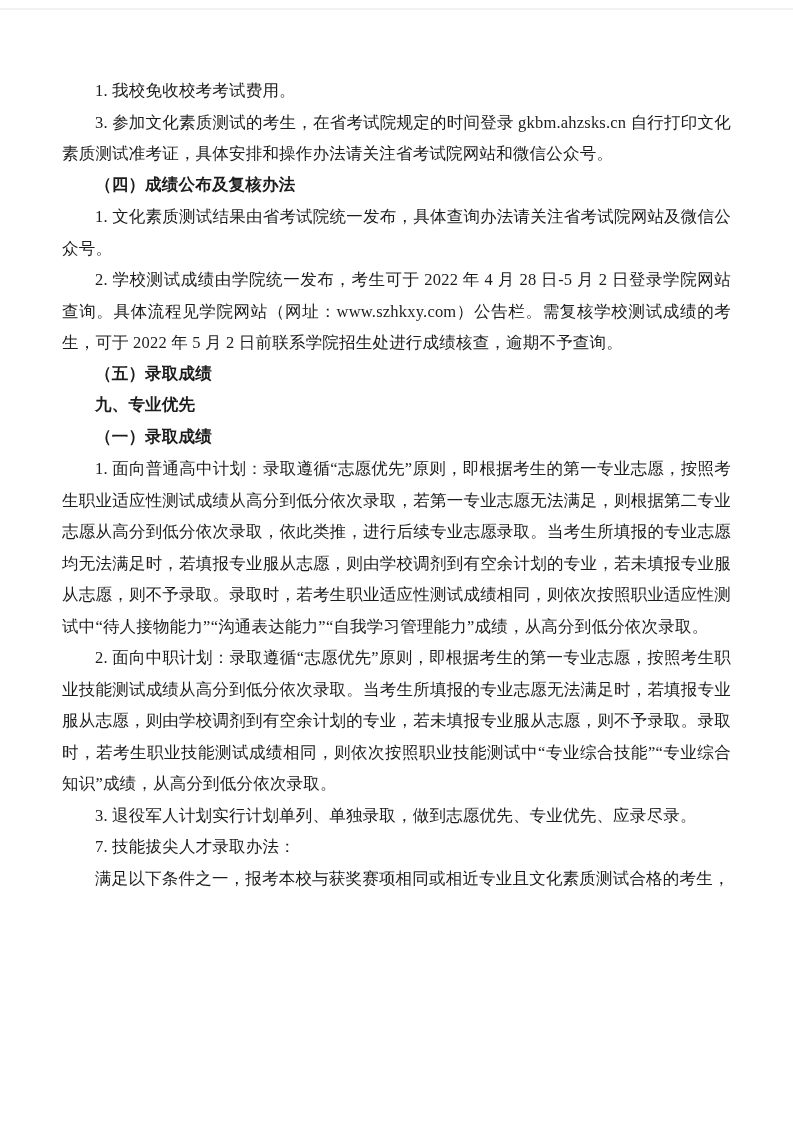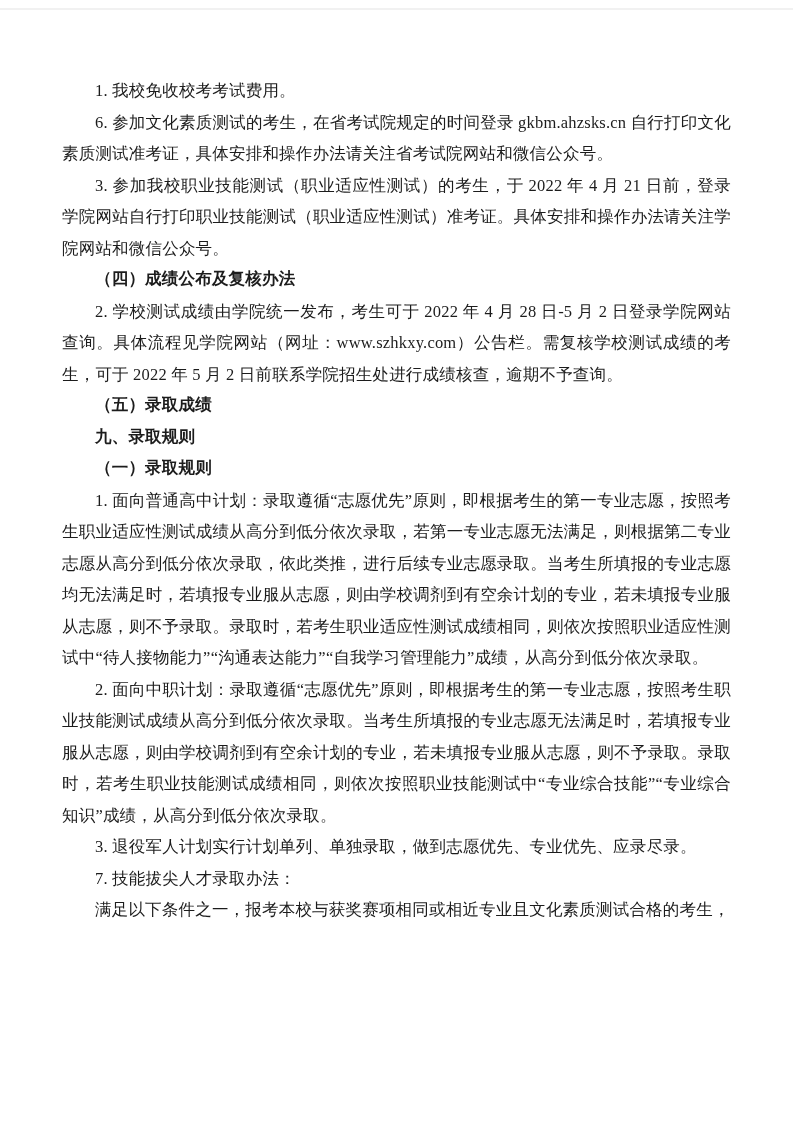--- a/index.html
+++ b/index.html
@@ -47,26 +47,26 @@
     font-family: Liberation Mono, monospace;
   }
 </style>
 </head>
 <body>
 
 <div class="page">
   <div class="page-top-edge"></div>
   <div class="doc-body">
       <p class="para">1. 我校免收校考考试费用。</p>
-      <p class="para">6. 参加文化素质测试的考生，在省考试院规定的时间登录 gkbm.ahzsks.cn 自行打印文化素质测试准考证，具体安排和操作办法请关注省考试院网站和微信公众号。</p>
-      <p class="para">3. 参加我校职业技能测试（职业适应性测试）的考生，于 2022 年 4 月 21 日前，登录学院网站自行打印职业技能测试（职业适应性测试）准考证。具体安排和操作办法请关注学院网站和微信公众号。</p>
+      <p class="para">3. 参加文化素质测试的考生，在省考试院规定的时间登录 gkbm.ahzsks.cn 自行打印文化素质测试准考证，具体安排和操作办法请关注省考试院网站和微信公众号。</p>
       <p class="para heading">（四）成绩公布及复核办法</p>
+      <p class="para">1. 文化素质测试结果由省考试院统一发布，具体查询办法请关注省考试院网站及微信公众号。</p>
       <p class="para">2. 学校测试成绩由学院统一发布，考生可于 2022 年 4 月 28 日-5 月 2 日登录学院网站查询。具体流程见学院网站（网址：www.szhkxy.com）公告栏。需复核学校测试成绩的考生，可于 2022 年 5 月 2 日前联系学院招生处进行成绩核查，逾期不予查询。</p>
       <p class="para heading">（五）录取成绩</p>
-      <p class="para heading">九、录取规则</p>
-      <p class="para heading">（一）录取规则</p>
+      <p class="para heading">九、专业优先</p>
+      <p class="para heading">（一）录取成绩</p>
       <p class="para">1. 面向普通高中计划：录取遵循“志愿优先”原则，即根据考生的第一专业志愿，按照考生职业适应性测试成绩从高分到低分依次录取，若第一专业志愿无法满足，则根据第二专业志愿从高分到低分依次录取，依此类推，进行后续专业志愿录取。当考生所填报的专业志愿均无法满足时，若填报专业服从志愿，则由学校调剂到有空余计划的专业，若未填报专业服从志愿，则不予录取。录取时，若考生职业适应性测试成绩相同，则依次按照职业适应性测试中“待人接物能力”“沟通表达能力”“自我学习管理能力”成绩，从高分到低分依次录取。</p>
       <p class="para">2. 面向中职计划：录取遵循“志愿优先”原则，即根据考生的第一专业志愿，按照考生职业技能测试成绩从高分到低分依次录取。当考生所填报的专业志愿无法满足时，若填报专业服从志愿，则由学校调剂到有空余计划的专业，若未填报专业服从志愿，则不予录取。录取时，若考生职业技能测试成绩相同，则依次按照职业技能测试中“专业综合技能”“专业综合知识”成绩，从高分到低分依次录取。</p>
       <p class="para">3. 退役军人计划实行计划单列、单独录取，做到志愿优先、专业优先、应录尽录。</p>
       <p class="para">7. 技能拔尖人才录取办法：</p>
       <p class="para">满足以下条件之一，报考本校与获奖赛项相同或相近专业且文化素质测试合格的考生，</p>
     </div>
 </div>
 
 </body></html>

